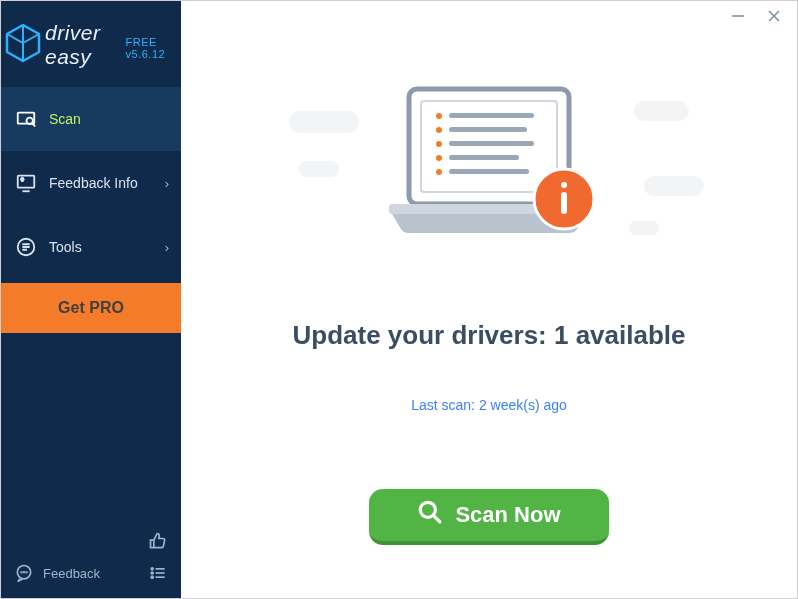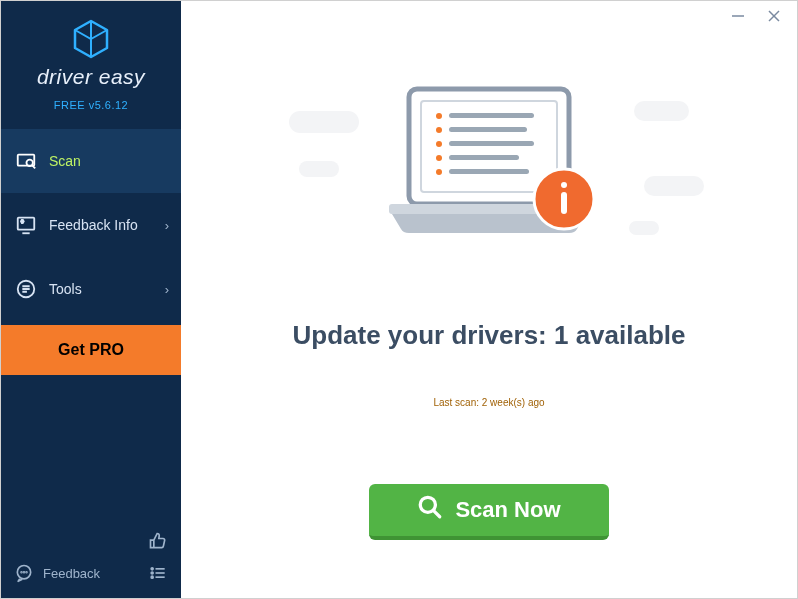--- a/index.html
+++ b/index.html
@@ -33,21 +33,21 @@
   .sidebar {
     width: 180px;
     background: #0f2a4a;
     color: #c9d6e6;
     display: flex;
     flex-direction: column;
     height: 100%;
   }
   .brand {
     display:flex;
-    flex-direction:column;
+    flex-direction:row;
     align-items:center;
     padding: 16px 0 8px;
   }
   .brand svg { display:block; }
   .brand-name {
     font-family: "Segoe UI", Arial, sans-serif;
     font-style: italic;
     font-size: 21px;
     color: #e8f0fb;
     margin-top: 4px;
@@ -80,21 +80,21 @@
     position:absolute; right:12px; top:50%; transform:translateY(-50%);
     color:#9fb4cc; font-size:13px;
   }
   .nav-icon { width:22px; height:22px; display:flex; align-items:center; justify-content:center; flex-shrink:0; }
   .nav-icon svg { stroke:#d7e3f3; fill:none; }
   .nav-item.active .nav-icon svg { stroke:#fff; }
   .getpro {
     margin: 4px 0 0 0;
     height: 50px;
     background: #f47b2a;
-    color:#000000;
+    color:#404040;
     display:flex;
     align-items:center;
     justify-content:center;
     font-weight:bold;
     font-size:16px;
     cursor:pointer;
   }
   .sidebar-bottom {
     margin-top:auto;
     padding: 10px 12px 14px;
@@ -129,31 +129,31 @@
   }
   .headline {
     margin-top: 28px;
     font-size: 26px;
     font-weight: bold;
     color: #3b4d63;
     text-align:center;
   }
   .subline {
     margin-top: 10px;
-    font-size: 10px;
-    color: #a16207;
+    font-size: 14px;
+    color: #3b82f6;
   }
   .scan-btn {
     margin-top: 40px;
     width: 240px;
     height: 56px;
     background: #52b445;
     border: none;
     border-bottom: 4px solid #3f9334;
-    border-radius: 6px;
+    border-radius: 14px;
     color:#fff;
     font-size: 22px;
     font-weight:bold;
     display:flex;
     align-items:center;
     justify-content:center;
     gap:12px;
     cursor:pointer;
   }
   .scan-btn svg { stroke:#fff; fill:none; }

